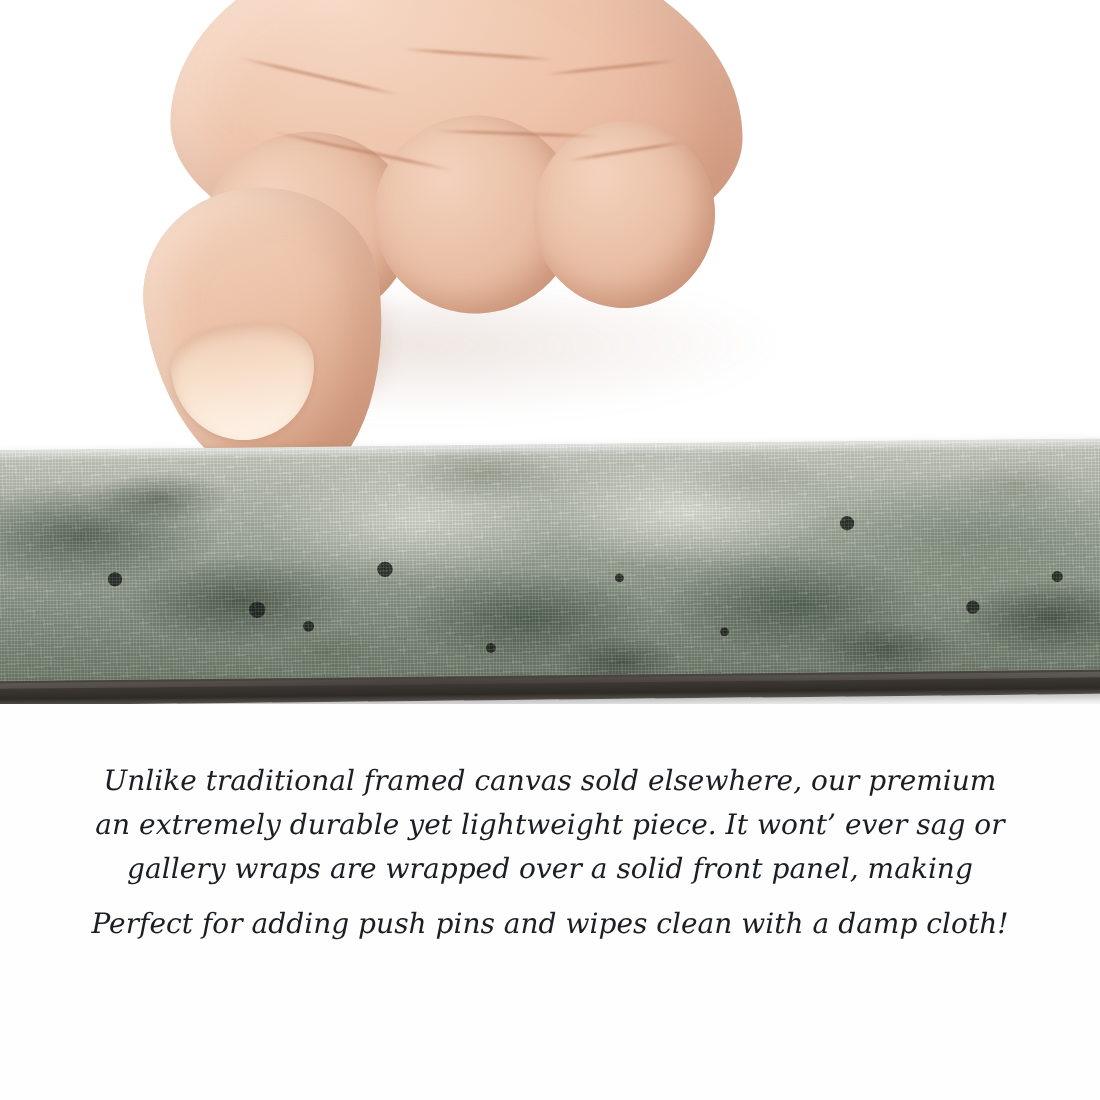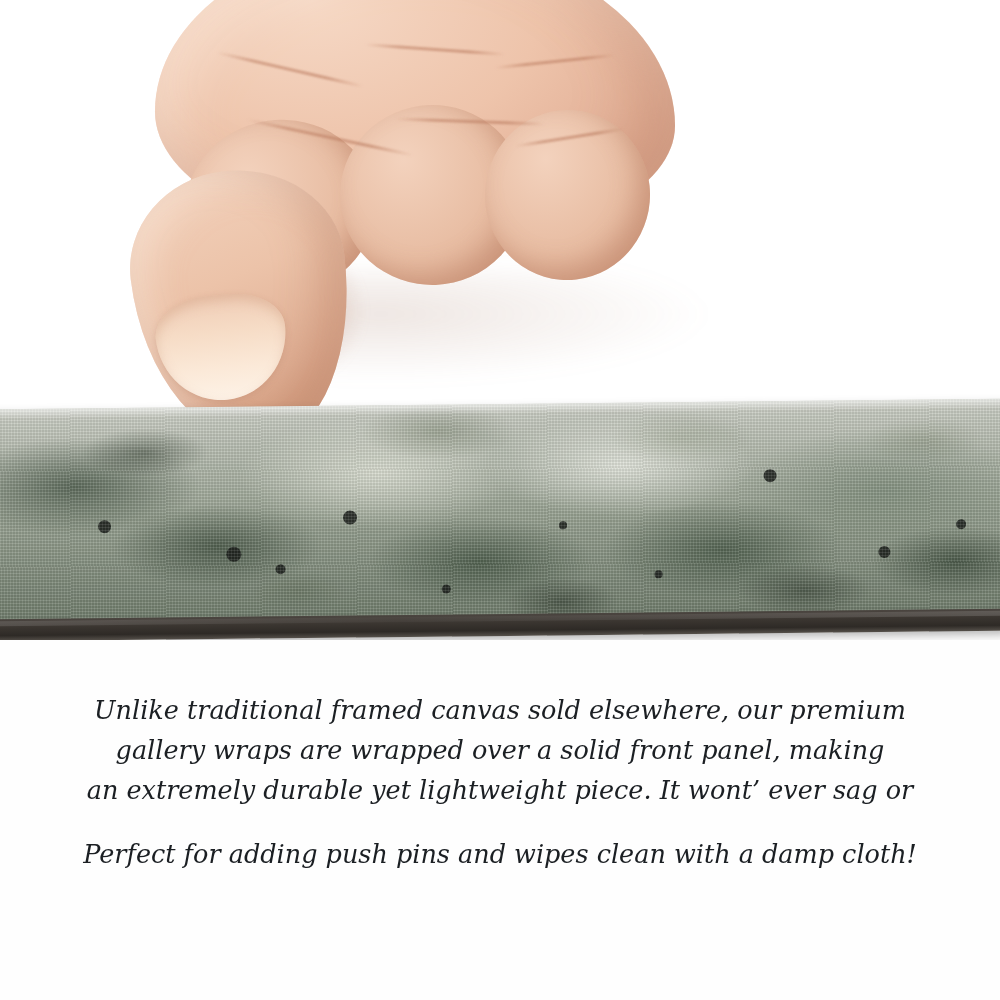--- a/index.html
+++ b/index.html
@@ -219,21 +219,21 @@
   }
   .caption p {
     font-family: "DejaVu Serif", serif;
     font-style: italic;
     font-size: 25.5px;
     line-height: 40px;
     margin: 0;
     color: #1b1f23;
   }
   .caption .body-line { display: block; }
-  .caption .last-line { display: block; margin-top: 24px; font-style: italic; }
+  .caption .last-line { display: block; margin-top: 10px; font-style: italic; }
 </style>
 </head>
 <body>
 
 <div id="page">
 
   <div class="photo">
 
     <div class="hand">
       <div class="hand-soft-shadow"></div>
@@ -272,19 +272,19 @@
     </div>
 
     <div class="band-bottom-edge">
       <div class="band-bottom-sheen"></div>
     </div>
   </div>
 
   <div class="caption">
     <p>
       <span class="body-line">Unlike traditional framed canvas sold elsewhere, our premium</span>
+      <span class="body-line">an extremely durable yet lightweight piece. It wont’ ever sag or</span>
       <span class="body-line">gallery wraps are wrapped over a solid front panel, making</span>
-      <span class="body-line">an extremely durable yet lightweight piece. It wont’ ever sag or</span>
       <span class="last-line">Perfect for adding push pins and wipes clean with a damp cloth!</span>
     </p>
   </div>
 
 </div>
 
 </body></html>

